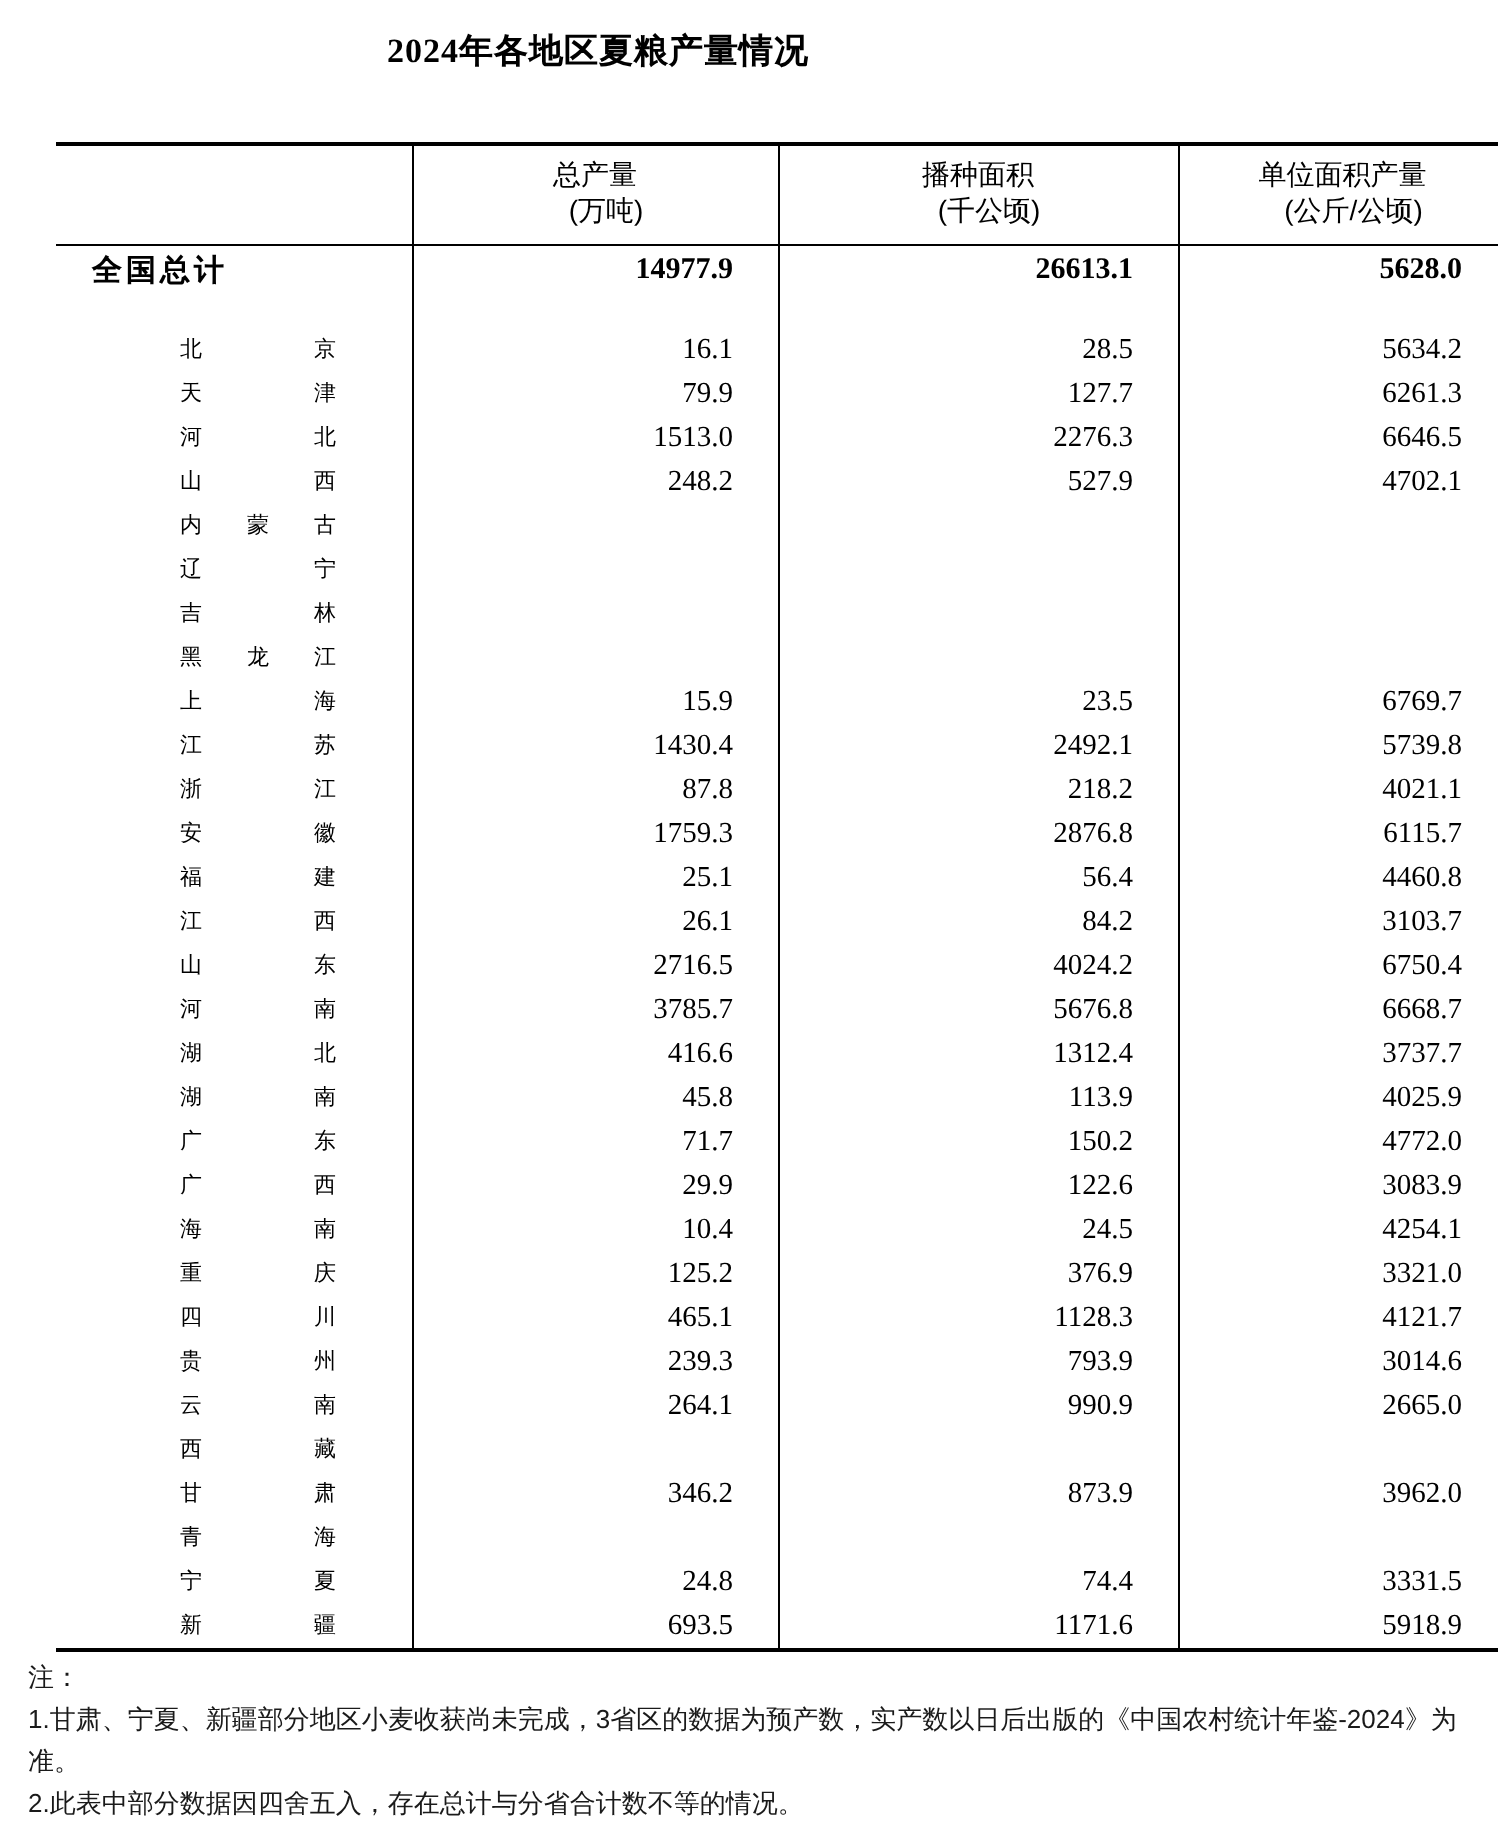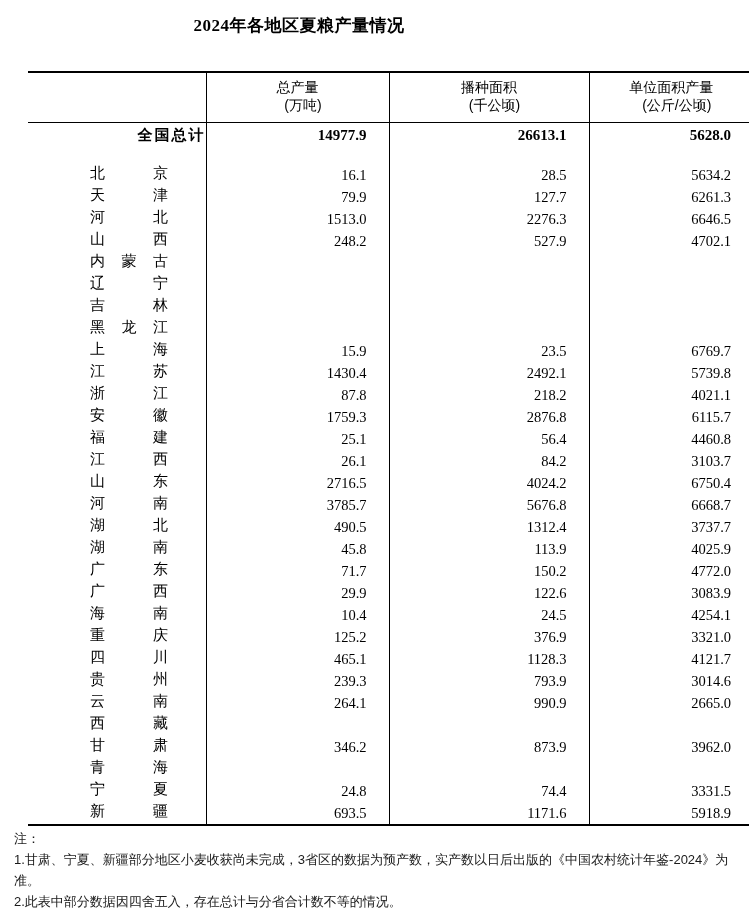--- a/index.html
+++ b/index.html
@@ -73,43 +73,43 @@
   table.data th.hd .l2 { display: block; padding-left: 11px; }
   table.data th.hd.blank { }
 
   
   tr.total td {
     padding: 3px 0 5px 0;
     font-weight: bold;
     font-size: 15px;
   }
   tr.total td.region {
-    text-align: right;
+    text-align: left;
     padding-left: 18px;
     font-family: "Liberation Sans", "DejaVu Sans", sans-serif;
     letter-spacing: 2px;
   }
   tr.total td.num {
     text-align: right;
     padding-right: 22px;
     padding-left: 34px;
   }
 
   
   tr.spacer td { height: 14px; padding: 0; }
 
   tr.prow td {
     padding: 0;
     height: 22px;
     line-height: 22px;
     font-size: 14.5px;
   }
   tr.prow td.region {
-    font-family: Liberation Mono, monospace;
-    font-size: 15px;
+    font-family: Liberation Serif, serif;
+    font-size: 11px;
     padding-left: 62px;
   }
   .rname {
     display: inline-block;
     width: 78px;
     text-align: justify;
     text-align-last: justify;
     white-space: nowrap;
   }
   tr.prow td.num {
@@ -270,21 +270,21 @@
             <td class="num vl">6750.4</td>
           </tr>
           <tr class="prow">
             <td class="region"><span class="rname">河南</span></td>
             <td class="num vl">3785.7</td>
             <td class="num vl">5676.8</td>
             <td class="num vl">6668.7</td>
           </tr>
           <tr class="prow">
             <td class="region"><span class="rname">湖北</span></td>
-            <td class="num vl">490.5</td>
+            <td class="num vl">416.6</td>
             <td class="num vl">1312.4</td>
             <td class="num vl">3737.7</td>
           </tr>
           <tr class="prow">
             <td class="region"><span class="rname">湖南</span></td>
             <td class="num vl">45.8</td>
             <td class="num vl">113.9</td>
             <td class="num vl">4025.9</td>
           </tr>
           <tr class="prow">

